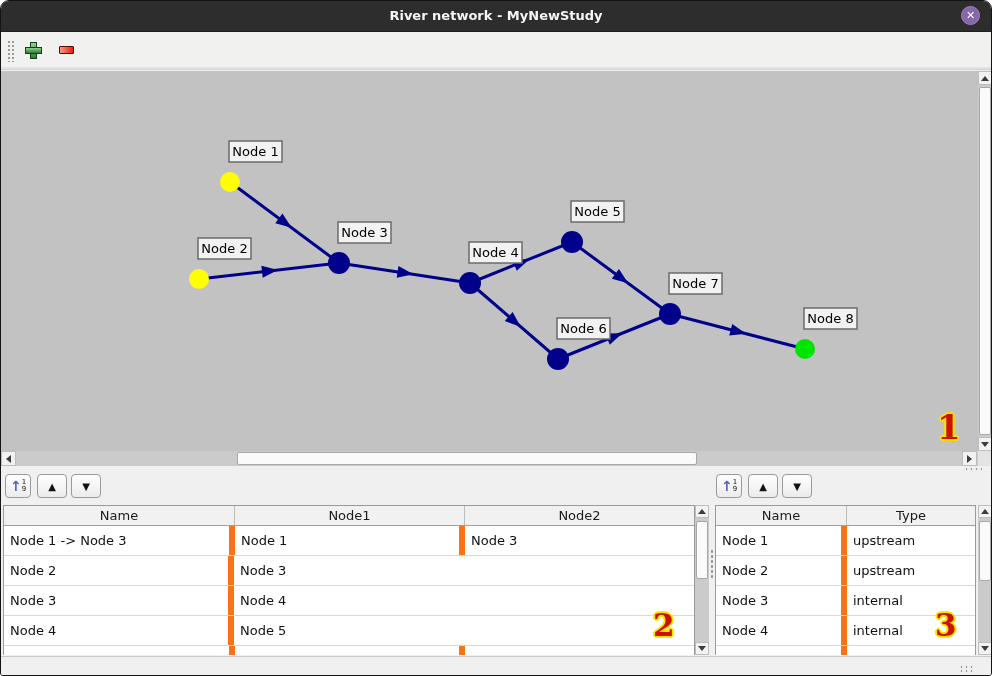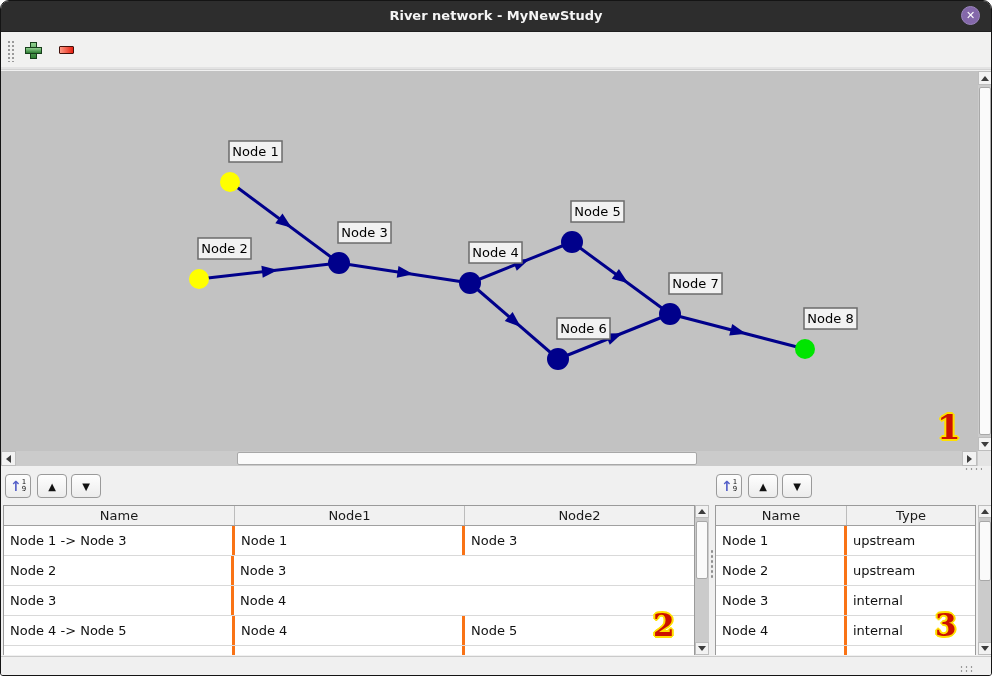--- a/index.html
+++ b/index.html
@@ -41,21 +41,21 @@
   .sort-wrap{display:flex;align-items:center;}
   .sort-arrow{color:#5560c8;font-weight:bold;font-size:14px;line-height:1;}
   .sort-digits{display:flex;flex-direction:column;font-size:7px;line-height:1.05;color:#111;}
 
   
   .table{position:absolute;background:#ffffff;border:1px solid #9a9a9a;box-sizing:border-box;}
   .thead{display:flex;height:20px;background:#f1f1f1;border-bottom:1px solid #a0a0a0;box-sizing:border-box;}
   .th{font-size:13px;color:#1a1a1a;text-align:center;line-height:19px;border-right:1px solid #bcbcbc;box-sizing:border-box;overflow:hidden;}
   .th:last-child{border-right:none;}
   .trow{display:flex;height:30px;border-bottom:1px solid #d9d9d9;box-sizing:border-box;background:#ffffff;}
-  .td{font-size:13px;color:#111;line-height:29px;padding-left:6px;border-right:3px solid #f97316;box-sizing:border-box;white-space:nowrap;overflow:hidden;}
+  .td{font-size:13px;color:#111;line-height:29px;padding-left:6px;border-right:6px solid #f97316;box-sizing:border-box;white-space:nowrap;overflow:hidden;}
   .td:last-child{border-right:none;}
   .trow-partial{height:9px;border-bottom:none;}
 
   .splitter-v{position:absolute;width:4px;background-image:radial-gradient(#8f8f8f 0.9px,transparent 1.1px);background-size:4px 5px;}
   .grip-dots{position:absolute;background-image:radial-gradient(#9a9a9a 1px,transparent 1.2px);background-size:5px 4px;}
 
   
   .statusbar{position:absolute;left:0;top:655px;width:100%;height:19px;background:#f0f0f0;border-top:1px solid #cacaca;}
 
   
@@ -213,21 +213,20 @@
     </div>
     <div class="trow">
       <div class="td" style="width:230px;">Node 2</div>
       <div class="td" style="width:229px;">Node 3</div>
     </div>
     <div class="trow">
       <div class="td" style="width:230px;">Node 3</div>
       <div class="td" style="width:229px;">Node 4</div>
     </div>
     <div class="trow">
-      <div class="td" style="width:231px;">Node 4 -&gt; Node 5</div>
       <div class="td" style="width:230px;">Node 4</div>
       <div class="td" style="width:229px;">Node 5</div>
     </div>
     <div class="trow trow-partial">
       <div class="td" style="width:231px;"></div>
       <div class="td" style="width:230px;"></div>
       <div class="td" style="width:229px;"></div>
     </div>
   </div>
 

